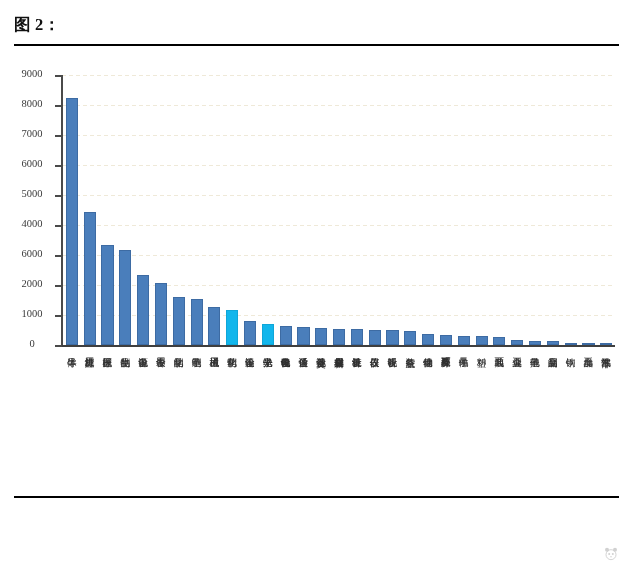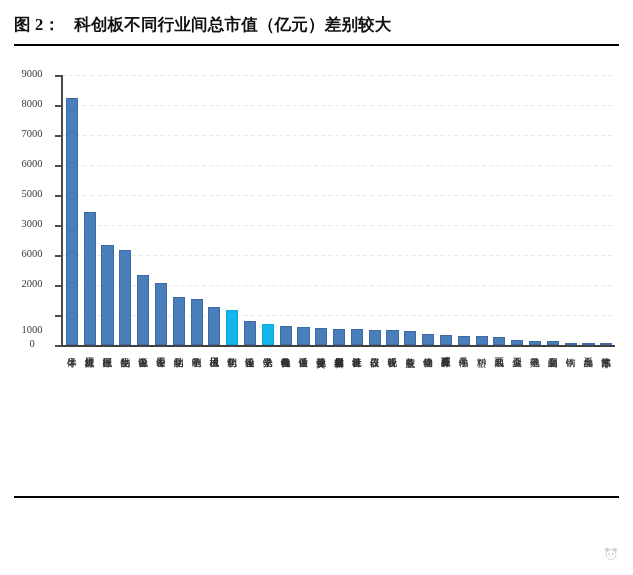--- a/index.html
+++ b/index.html
@@ -108,31 +108,30 @@
   }
   .wm-logo{width:16px;height:16px;display:block;}
 </style>
 </head>
 <body>
 
 <div id="page">
 
   <div class="title-bar">
     <span class="title-text title-num">图 2：</span>
-    <span class="title-text">科创板不同行业间总市值（亿元）差别较大</span>
   </div>
   <div class="rule" id="rule-top"></div>
 
   <div id="chart">
     <div id="ylabels">
         <div class="ylabel" style="top: 270px;">0</div>
-        <div class="ylabel" style="top: 256px;">1000</div>
+        <div class="ylabel" style="top: 240px;">1000</div>
         <div class="ylabel" style="top: 210px;">2000</div>
         <div class="ylabel" style="top: 180px;">6000</div>
-        <div class="ylabel" style="top: 150px;">3000</div>
+        <div class="ylabel" style="top: 150px;">4000</div>
         <div class="ylabel" style="top: 120px;">5000</div>
         <div class="ylabel" style="top: 90px;">6000</div>
         <div class="ylabel" style="top: 60px;">7000</div>
         <div class="ylabel" style="top: 30px;">8000</div>
         <div class="ylabel" style="top: 0px;">9000</div>
       </div>
     <div id="plot">
         <div class="gridline" style="top: 240px;"></div>
         <div class="gridline" style="top: 210px;"></div>
         <div class="gridline" style="top: 180px;"></div>

